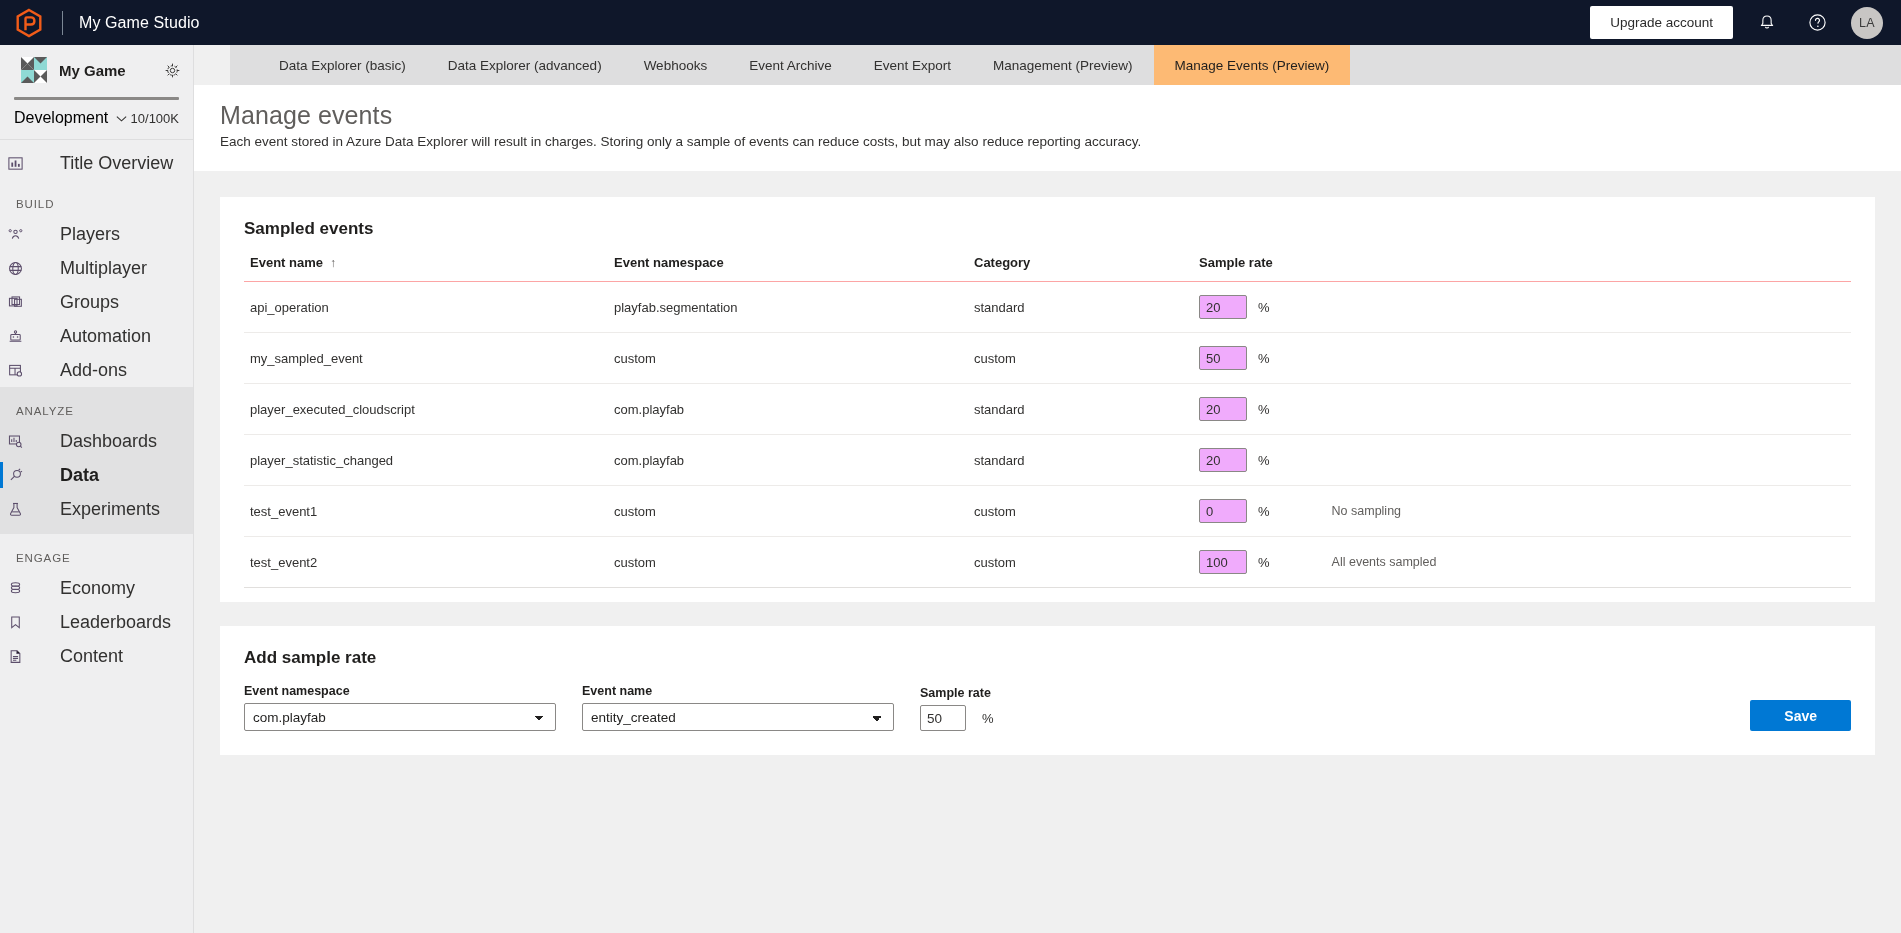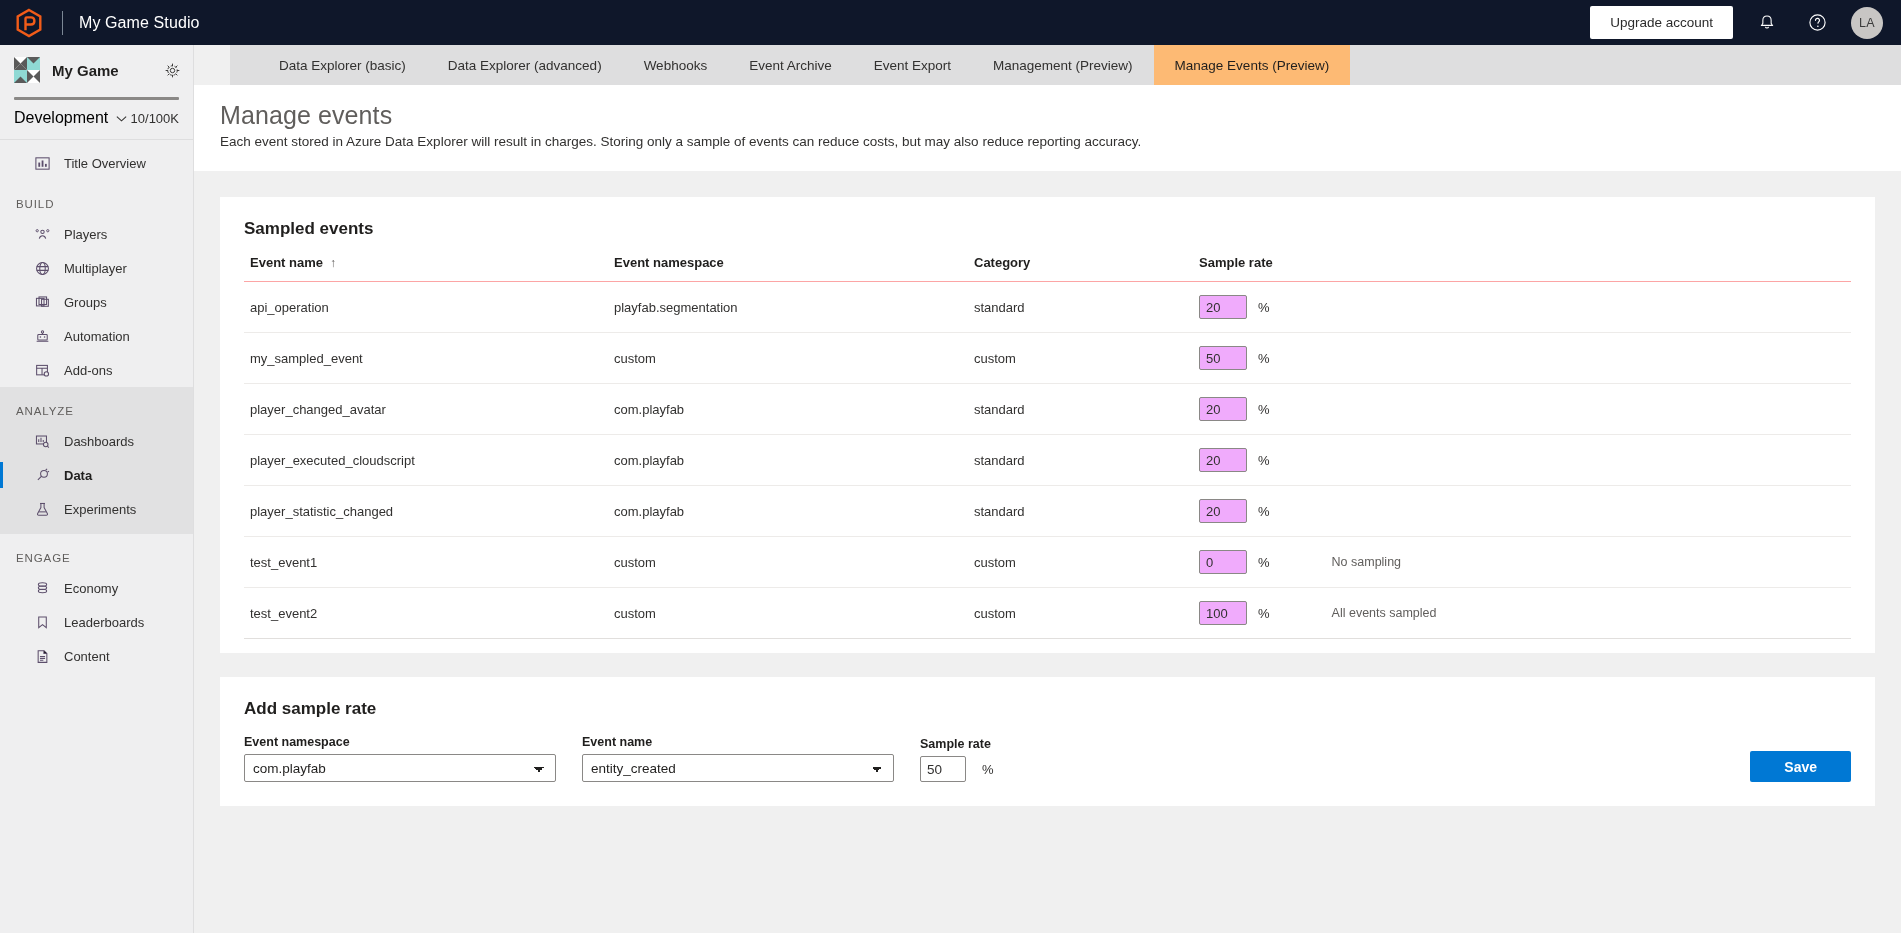--- a/index.html
+++ b/index.html
@@ -57,20 +57,21 @@
   
   .sidebar {
     width: 194px; min-width: 194px;
     background: #efeff0;
     border-right: 1px solid #dededf;
     display: flex; flex-direction: column;
   }
   .game-head {
     display: flex; align-items: center;
     padding: 12px 12px 8px 14px;
+    margin-left: 7px;
   }
   .game-tile { width: 26px; height: 26px; display:block; }
   .game-name {
     font-size: 15px; font-weight: bold; color: #201f1e;
     margin-left: 12px;
   }
   .gear-wrap { margin-left: auto; cursor: pointer; display:flex; }
   .usage-bar {
     height: 3px; background: #8a8886;
     margin: 6px 14px 0 14px; border-radius: 1px;
@@ -80,23 +81,23 @@
     padding: 9px 14px 12px 14px;
     border-bottom: 1px solid #dededf;
   }
   .env-name { font-size: 16px; color: #000000; cursor: pointer; }
   .chev { margin-left: 7px; display:flex; }
   .usage-count { margin-left: auto; font-size: 13px; color: #323130; }
 
   .nav-scroll { flex: 1; padding-top: 6px; }
   .nav-item {
     display: flex; align-items: center;
-    height: 34px; padding-left: 32px;
-    font-size: 13px; color: #323130;
-    cursor: pointer; position: relative;
+    height: 34px; padding-left: 5px;
+    font-size: 18px; color: #323130;
+    cursor: pointer; position: relative; gap: 23px;
   }
   .nav-item .ico { width: 20px; display: flex; align-items: center; justify-content:center; }
   .nav-item .lbl { margin-left: 12px; }
   .nav-group-title {
     font-size: 11.5px; color: #605e5c;
     letter-spacing: .9px;
     padding: 18px 0 7px 16px;
   }
   .nav-section.analyze { background: #e1e1e2; padding-bottom: 8px; }
   .nav-item.selected .lbl { font-weight: bold; color: #201f1e; }
@@ -498,32 +499,20 @@
               <td class="col-cat">custom</td>
               <td class="col-rate">
                 <div class="rate-cell">
                   <input class="rate-input" type="text" value="50" style="">
                   <span class="pct">%</span>
                   <span class="rate-hint"></span>
                 </div>
               </td>
             </tr>
             <tr>
-              <td class="col-name">player_changed_avatar</td>
-              <td class="col-ns">com.playfab</td>
-              <td class="col-cat">standard</td>
-              <td class="col-rate">
-                <div class="rate-cell">
-                  <input class="rate-input" type="text" value="20" style="">
-                  <span class="pct">%</span>
-                  <span class="rate-hint"></span>
-                </div>
-              </td>
-            </tr>
-            <tr>
               <td class="col-name">player_executed_cloudscript</td>
               <td class="col-ns">com.playfab</td>
               <td class="col-cat">standard</td>
               <td class="col-rate">
                 <div class="rate-cell">
                   <input class="rate-input" type="text" value="20" style="">
                   <span class="pct">%</span>
                   <span class="rate-hint"></span>
                 </div>
               </td>

